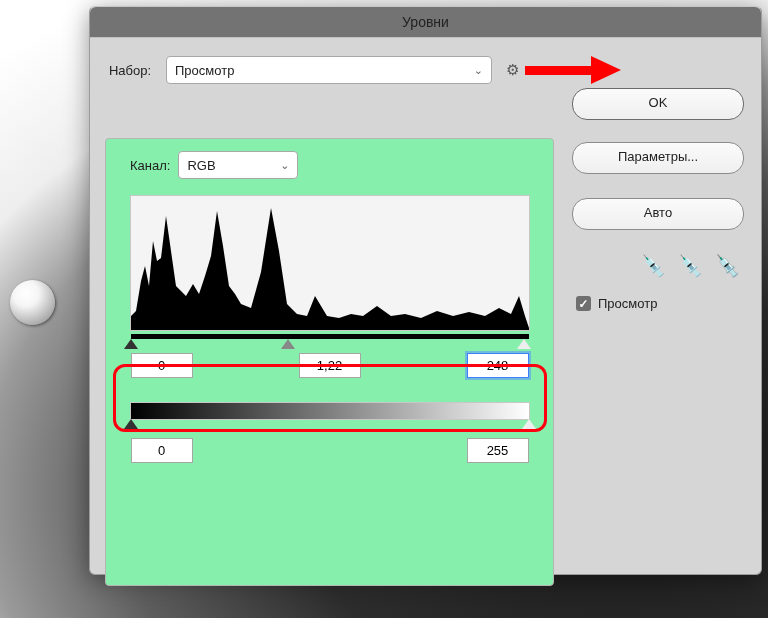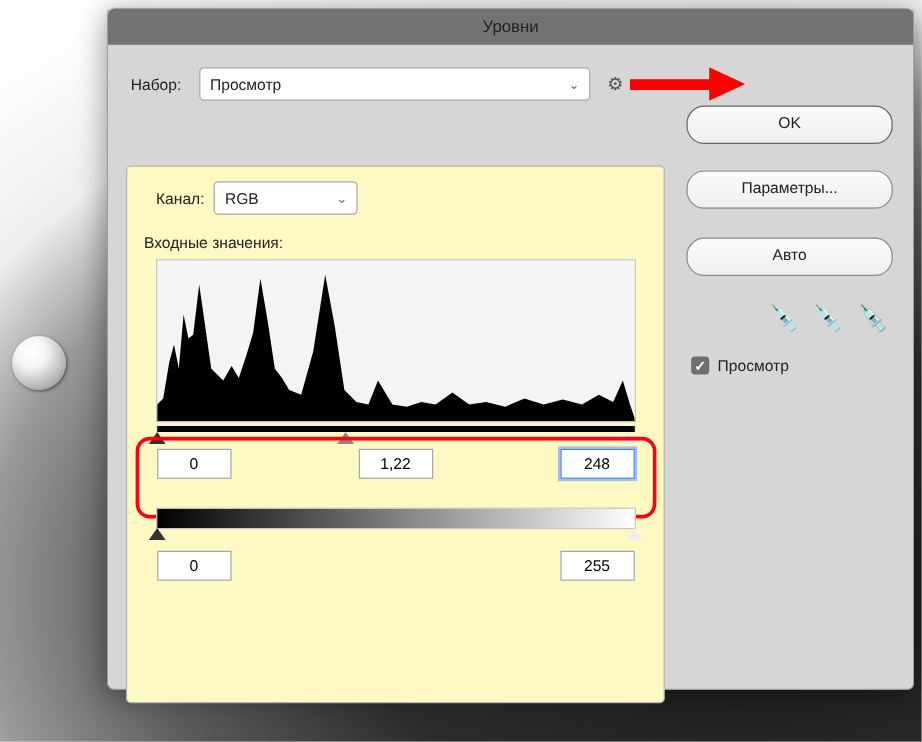--- a/index.html
+++ b/index.html
@@ -11,21 +11,21 @@
 .row{display:flex;align-items:center;margin-bottom:14px}
 .lbl{text-align:center;margin-right:8px}
 .preset-lbl{width:56px}
 .select{display:flex;align-items:center;justify-content:space-between;height:26px;padding:0 8px;background:#fff;border:1px solid #a8a8a8;border-radius:4px}
 .chev{color:#666;font-size:11px;margin-left:6px}
 .select.preset{width:308px}
 .gear{margin-left:14px;color:#555;font-size:15px}
 .arrow{position:relative;width:95px;height:18px;margin-left:6px}
 .arrow .stem{position:absolute;left:0;top:5px;width:70px;height:9px;background:#ff0000}
 .arrow .head{position:absolute;left:66px;top:-5px;width:0;height:0;border-top:14px solid transparent;border-bottom:14px solid transparent;border-left:30px solid #ff0000}
-.panel{position:absolute;left:15px;top:100px;width:449px;height:448px;border:1px solid #b5b5b5;border-radius:4px;padding:12px 10px 8px 10px;box-sizing:border-box;background:#fef9c3}
+.panel{position:absolute;left:15px;top:100px;width:449px;height:448px;border:1px solid #b5b5b5;border-radius:4px;padding:12px 10px 8px 10px;box-sizing:border-box;background:#86efac}
 .ch-row{display:flex;align-items:center;margin-left:14px;margin-bottom:16px}
 .select.ch{width:102px}
 .sec-lbl{margin-left:4px;margin-bottom:6px}
 .hist{position:relative;width:398px;height:134px;margin:2px auto 0 auto;background:#f4f4f4;border:1px solid #c7c7c7}
 .hist svg{display:block;width:100%;height:100%}
 .redbox{position:absolute;left:7px;top:225px;width:428px;height:62px;border:3px solid #ff0010;border-radius:12px;pointer-events:none}
 .slider-track{position:relative;width:398px;height:5px;margin:3px auto 0 auto;background:#000}
 .grad-out{position:relative;width:398px;height:16px;margin:0 auto;background:linear-gradient(90deg,#000,#fff);border:1px solid #c7c7c7}
 .tri{position:absolute;top:5px;width:0;height:0;border-left:7px solid transparent;border-right:7px solid transparent;cursor:pointer}
 .tri.black{border-bottom:10px solid #333;left:-7px}
@@ -75,21 +75,20 @@
     <div class="panel">
 
       <div class="ch-row">
         <span class="lbl">Канал:</span>
         <div class="select ch">
           <span>RGB</span>
           <span class="chev">⌄</span>
         </div>
       </div>
 
-      <div class="sec-lbl">Входные значения:</div>
 
       <div class="hist">
         <svg viewBox="0 0 398 134" preserveAspectRatio="none">
           <path fill="#000" d="M0,134 L0,120 5,115 10,85 14,70 18,90 22,45 26,65 30,62 35,20 40,55 45,90 50,95 55,100 62,88 68,98 74,80 80,60 86,15 92,50 98,90 104,98 110,108 120,112 130,76 140,12 148,55 156,108 166,118 176,120 184,100 196,120 208,122 220,118 232,120 246,110 260,120 274,118 290,122 306,115 322,120 338,116 354,120 368,112 380,118 388,100 394,120 398,132 398,134 Z"></path>
         </svg>
       </div>
 
       <div class="slider-track">
         <div class="tri black"></div>
         <div class="tri gray"></div>

